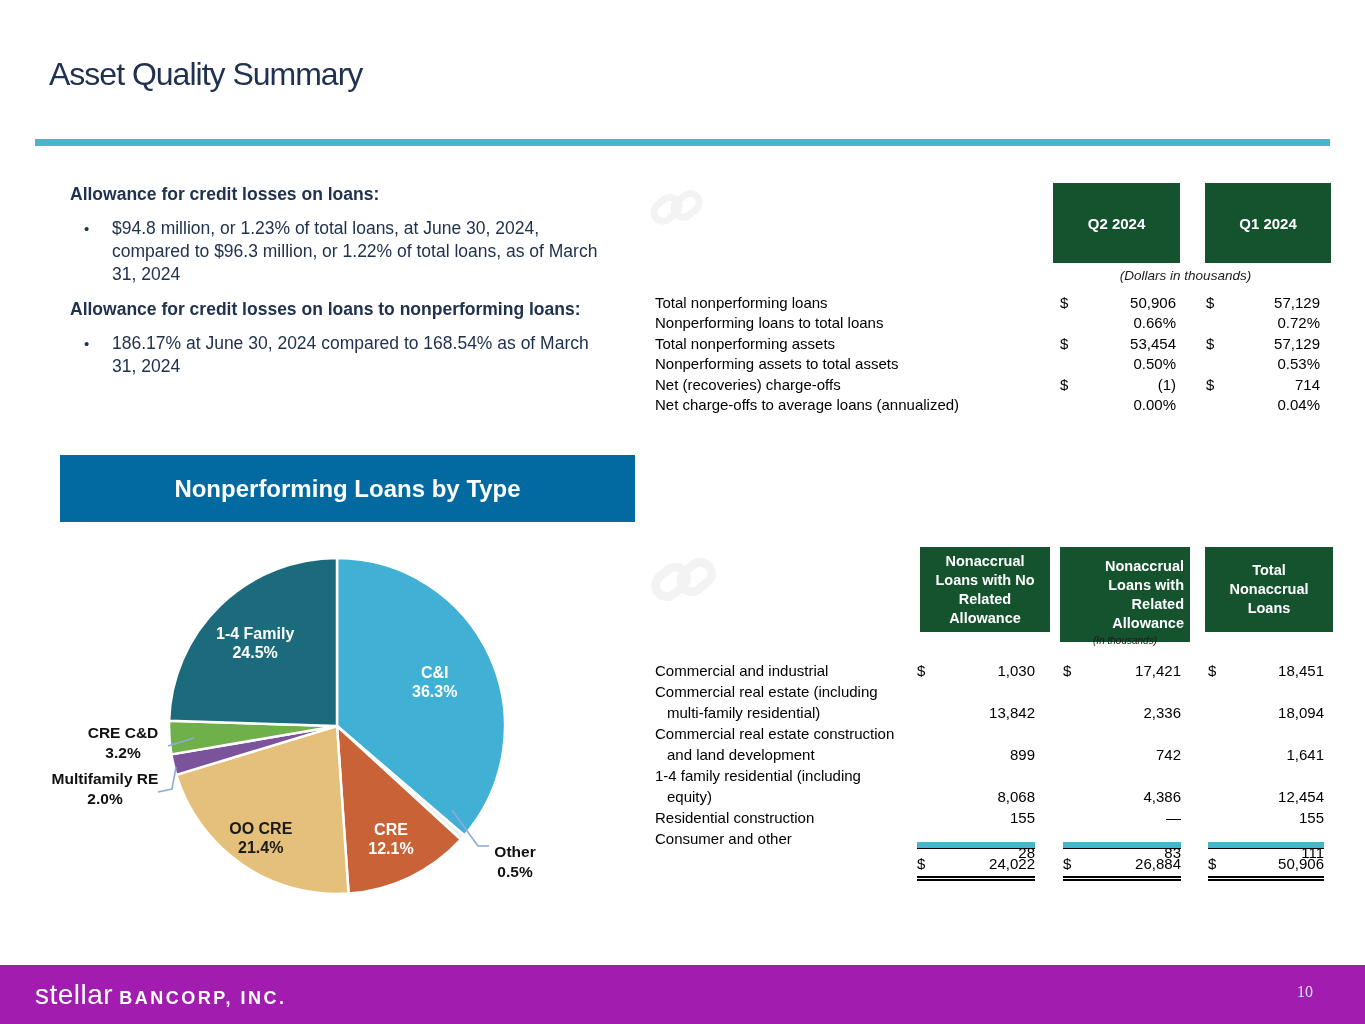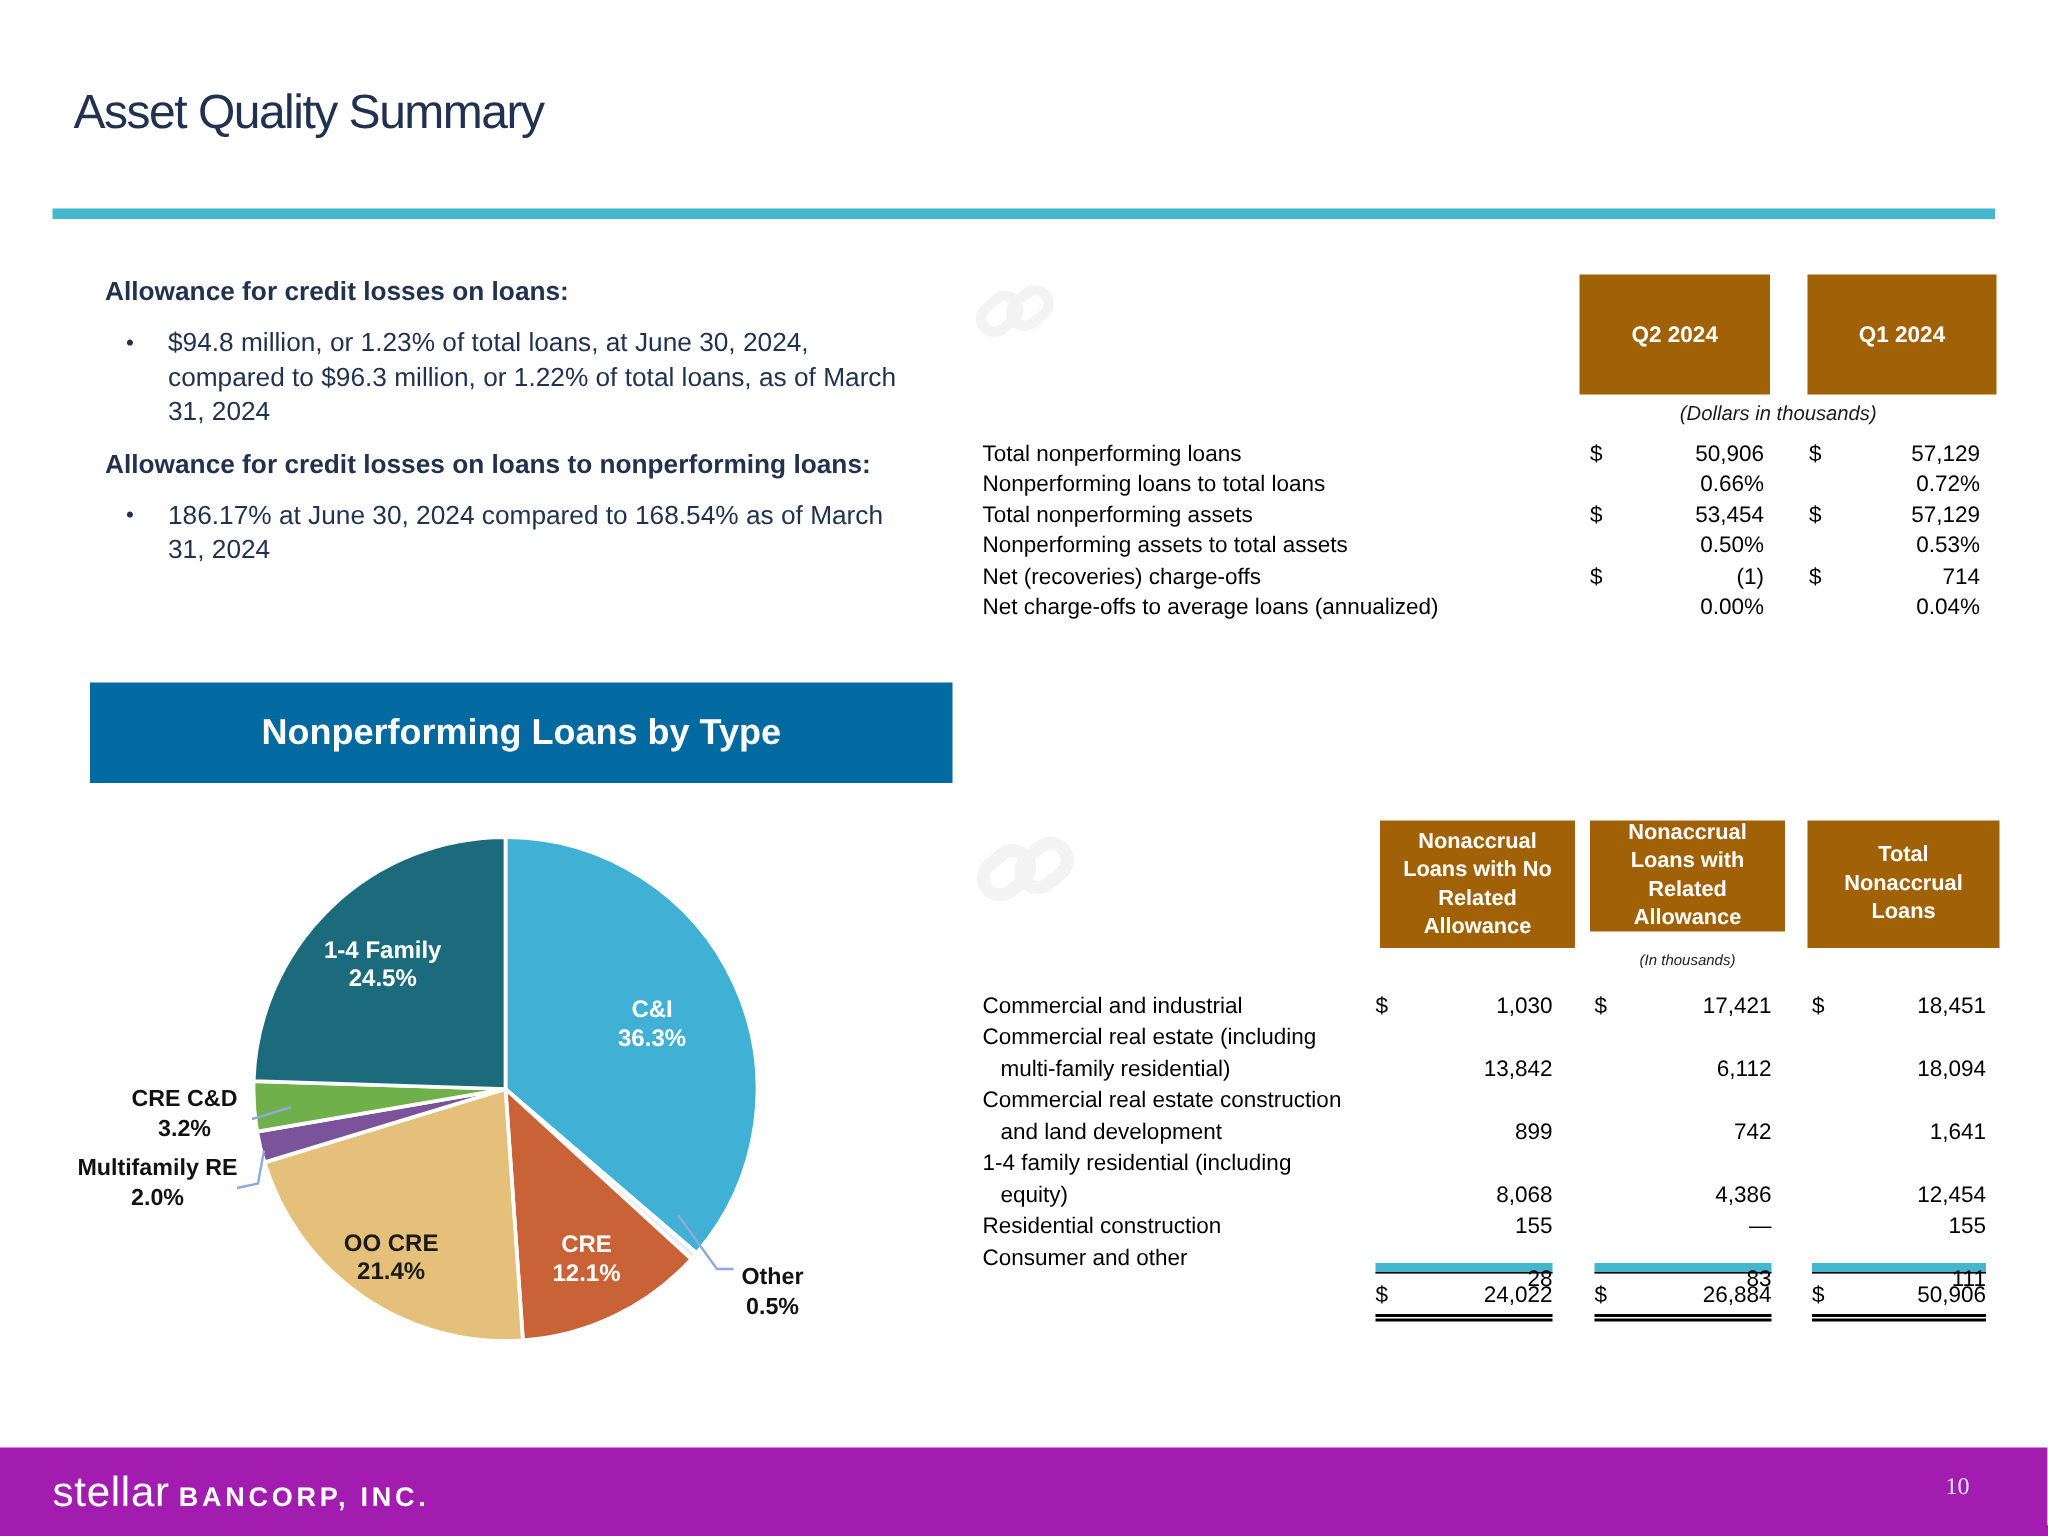--- a/index.html
+++ b/index.html
@@ -28,42 +28,42 @@
 
   
   .pie-wrap { left:40px; top:540px; width:560px; height:380px; }
   .pie-wrap svg { position:absolute; left:0; top:0; }
   .ext-label { position:absolute; text-align:center; font-weight:700; font-size:15.5px; color:#111111; line-height:20px; }
   .ext-crecd { left:18px;  top:183px; width:130px; }
   .ext-multi { left:0px;   top:229px; width:130px; }
   .ext-other { left:425px; top:302px; width:100px; }
 
   
-  .hdr-box { position:absolute; background:#a16207; color:#ffffff; font-weight:700;
+  .hdr-box { position:absolute; background:#14532d; color:#ffffff; font-weight:700;
              display:flex; align-items:center; justify-content:center; text-align:center; }
   .units-note { position:absolute; font-style:italic; font-size:13.5px; color:#1a1a1a; text-align:center; }
   .ds { width:18px; flex:none; }
   .val { text-align:right; flex:none; }
 
   
   .metrics { left:655px; top:183px; width:665px; font-size:15px; color:#000000; }
   .metrics .box-q2 { left:398px; top:0; width:127px; height:80px; font-size:15px; }
   .metrics .box-q1 { left:550px; top:0; width:126px; height:80px; font-size:15px; }
   .metrics .units-note { left:398px; top:85px; width:265px; }
   .metrics-rows { position:absolute; left:0; top:110px; width:665px; }
   .mrow { display:flex; line-height:20.4px; }
   .mlbl { width:405px; flex:none; }
   .mrow .v1 { width:98px; }
   .mrow .g  { margin-left:30px; }
   .mrow .v2 { width:96px; }
 
   
   .nonaccrual { left:655px; top:547px; width:678px; font-size:15px; color:#000000; }
   .nonaccrual .box1 { left:265px; top:0; width:130px; height:85px; font-size:14.5px; line-height:19px; padding:0 6px; }
-  .nonaccrual .box2 { left:405px; top:0; width:130px; height:74px; font-size:14.5px; line-height:19px; padding:0 6px; }
+  .nonaccrual .box2 { left:405px; top:0; width:130px; height:95px; font-size:14.5px; line-height:19px; padding:0 6px;text-align:right; }
   .nonaccrual .box3 { left:550px; top:0; width:128px; height:85px; font-size:14.5px; line-height:19px; padding:0 6px; }
   .nonaccrual .units-note { left:405px; top:88px; width:130px; font-size:10px; }
   .nonaccrual-rows { position:absolute; left:0; top:113px; width:678px; }
   .nrow { display:flex; align-items:flex-end; line-height:21px; }
   .nlbl { width:262px; flex:none; }
   .nlbl .ind { padding-left:12px; }
   .grp { display:flex; flex:none; }
   .grp.g1 { width:118px; }
   .grp.g2 { width:118px; margin-left:28px; }
   .grp.g3 { width:116px; margin-left:27px; }
@@ -231,21 +231,21 @@
         <div class="nlbl">
           <div>Commercial real estate (including</div>
           <div class="ind">multi-family residential)</div>
         </div>
         <span class="grp g1">
           <span class="ds"></span>
           <span class="val">13,842</span>
         </span>
         <span class="grp g2">
           <span class="ds"></span>
-          <span class="val">6,112</span>
+          <span class="val">2,336</span>
         </span>
         <span class="grp g3">
           <span class="ds"></span>
           <span class="val">18,094</span>
         </span>
       </div>
       <div class="nrow">
         <div class="nlbl">
           <div>Commercial real estate construction</div>
           <div class="ind">and land development</div>

